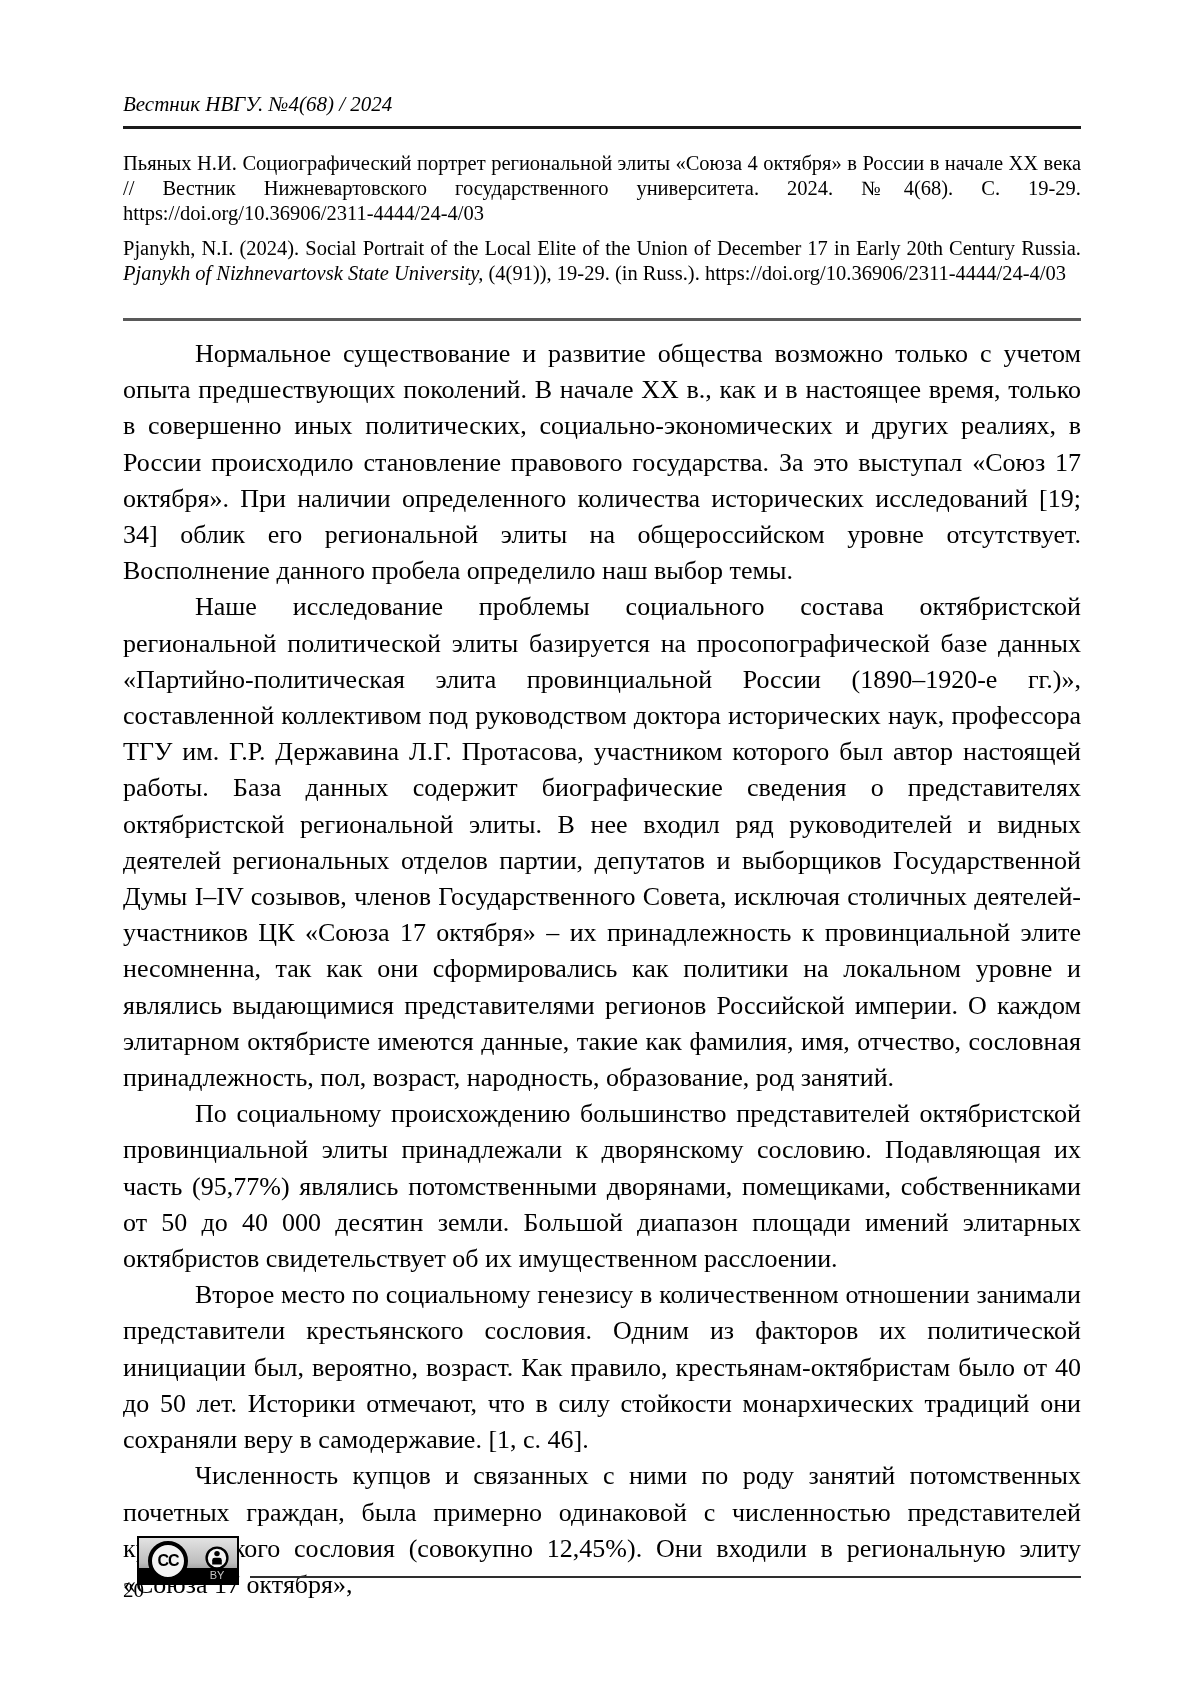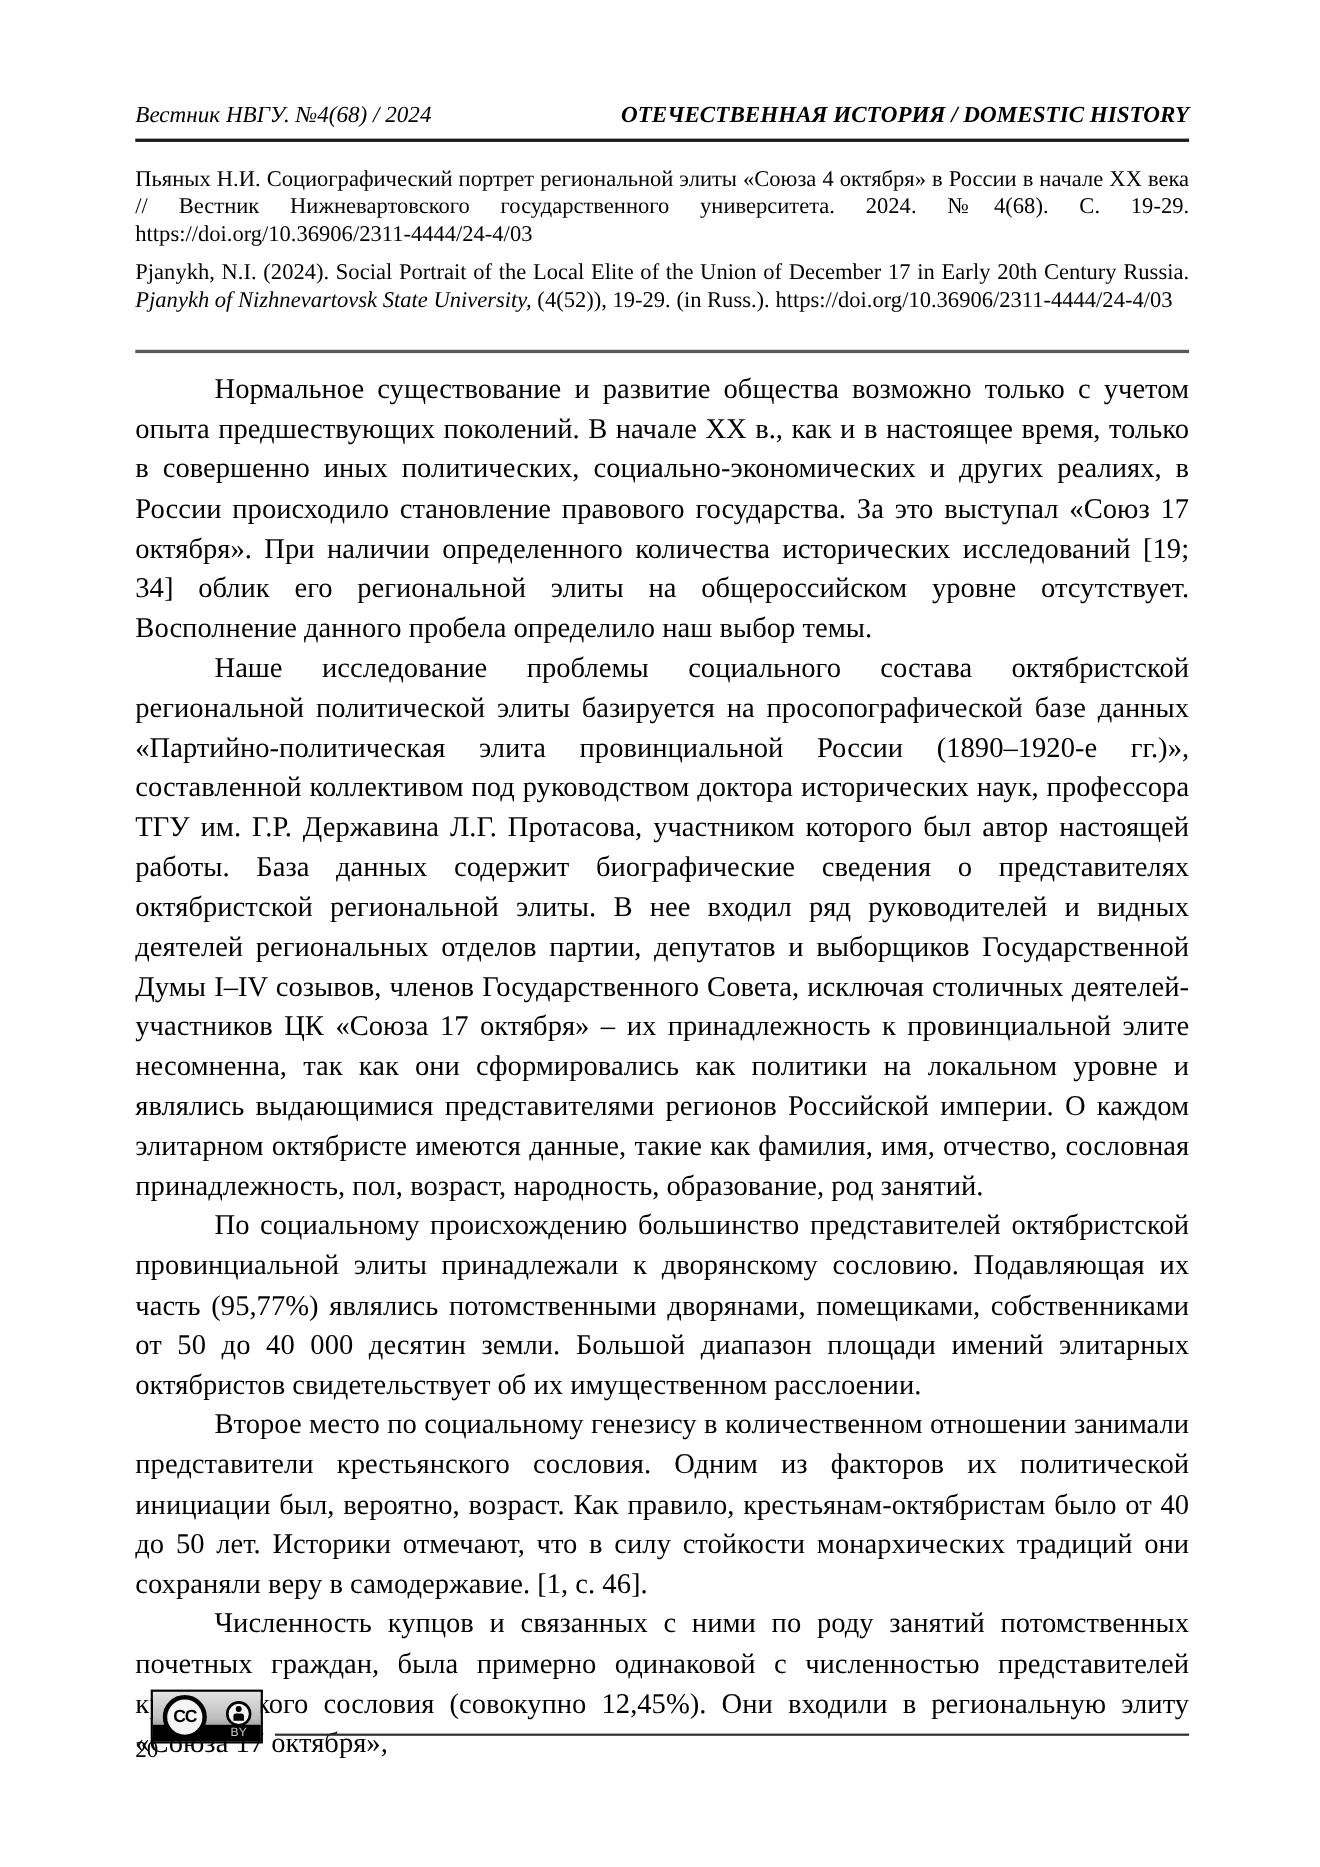--- a/index.html
+++ b/index.html
@@ -71,34 +71,33 @@
     font-weight:normal;font-size:11px;line-height:15px;color:#c7c7c7;
   }
 </style>
 </head>
 <body>
 
 <div class="page">
 
   <div class="header-row">
     <span class="journal-ref">Вестник НВГУ. №4(68) / 2024</span>
-    <span class="section-title">ОТЕЧЕСТВЕННАЯ ИСТОРИЯ / DOMESTIC HISTORY</span>
   </div>
   <div class="header-rule"></div>
 
   <div class="citation citation-ru">
     <div class="cit-line stretch">Пьяных Н.И. Социографический портрет региональной элиты «Союза 4 октября» в России в начале XX века</div>
     <div class="cit-line stretch">// Вестник Нижневартовского государственного университета. 2024. №4(68). С. 19-29.</div>
     <div class="cit-line">https://doi.org/10.36906/2311-4444/24-4/03</div>
   </div>
 
   <div class="citation citation-en">
     <div class="cit-line stretch">Pjanykh, N.I. (2024). Social Portrait of the Local Elite of the Union of December 17 in Early 20th Century Russia.</div>
     <div class="cit-line">
-      <span class="italic">Pjanykh of Nizhnevartovsk State University,</span><span> (4(52)), 19-29. (in Russ.). </span><span>https://doi.org/10.36906/2311-4444/24-4/03</span>
+      <span class="italic">Pjanykh of Nizhnevartovsk State University,</span><span> (4(91)), 19-29. (in Russ.). </span><span>https://doi.org/10.36906/2311-4444/24-4/03</span>
     </div>
   </div>
 
   <div class="sep-rule"></div>
 
   <div class="article-body">
     <p>Нормальное существование и развитие общества возможно только с учетом опыта предшествующих поколений. В начале XX в., как и в настоящее время, только в совершенно иных политических, социально-экономических и других реалиях, в России происходило становление правового государства. За это выступал «Союз 17 октября». При наличии определенного количества исторических исследований [19; 34] облик его региональной элиты на общероссийском уровне отсутствует. Восполнение данного пробела определило наш выбор темы.</p>
     <p>Наше исследование проблемы социального состава октябристской региональной политической элиты базируется на просопографической базе данных «Партийно-политическая элита провинциальной России (1890–1920-е гг.)», составленной коллективом под руководством доктора исторических наук, профессора ТГУ им. Г.Р. Державина Л.Г. Протасова, участником которого был автор настоящей работы. База данных содержит биографические сведения о представителях октябристской региональной элиты. В нее входил ряд руководителей и видных деятелей региональных отделов партии, депутатов и выборщиков Государственной Думы I–IV созывов, членов Государственного Совета, исключая столичных деятелей-участников ЦК «Союза 17 октября» – их принадлежность к провинциальной элите несомненна, так как они сформировались как политики на локальном уровне и являлись выдающимися представителями регионов Российской империи. О каждом элитарном октябристе имеются данные, такие как фамилия, имя, отчество, сословная принадлежность, пол, возраст, народность, образование, род занятий.</p>
     <p>По социальному происхождению большинство представителей октябристской провинциальной элиты принадлежали к дворянскому сословию. Подавляющая их часть (95,77%) являлись потомственными дворянами, помещиками, собственниками от 50 до 40&nbsp;000 десятин земли. Большой диапазон площади имений элитарных октябристов свидетельствует об их имущественном расслоении.</p>
     <p>Второе место по социальному генезису в количественном отношении занимали представители крестьянского сословия. Одним из факторов их политической инициации был, вероятно, возраст. Как правило, крестьянам-октябристам было от 40 до 50 лет. Историки отмечают, что в силу стойкости монархических традиций они сохраняли веру в самодержавие. [1, с. 46].</p>

